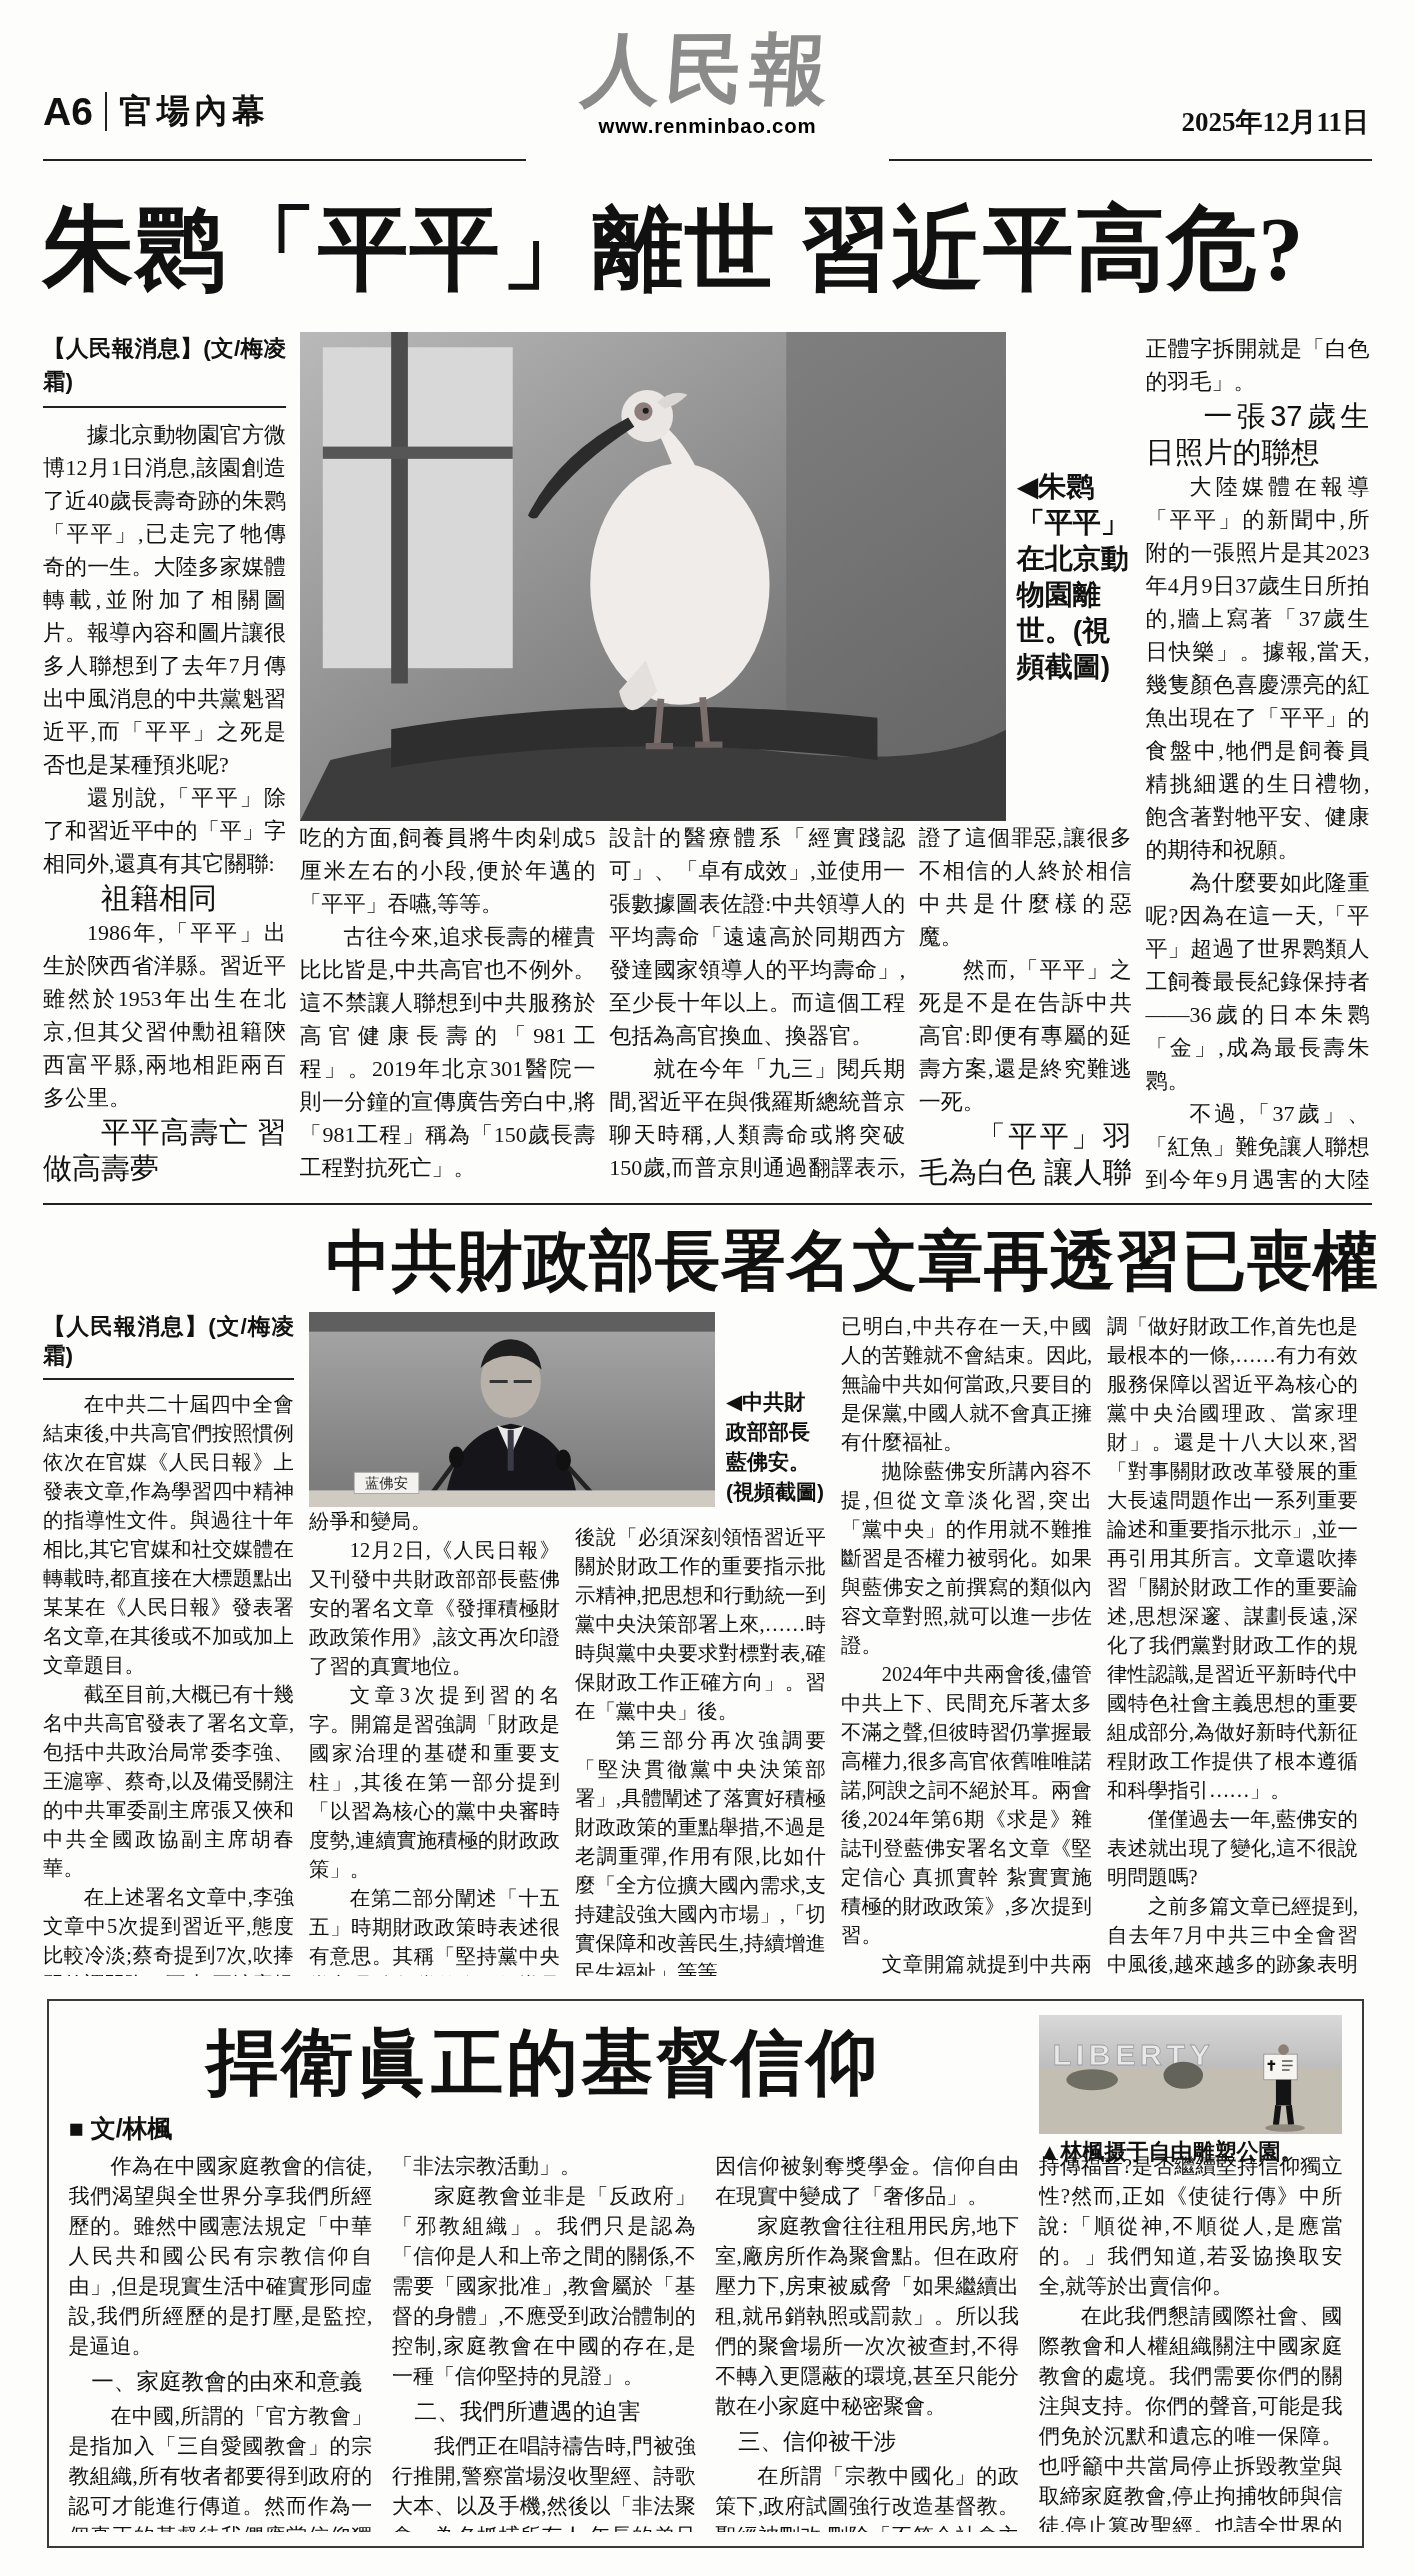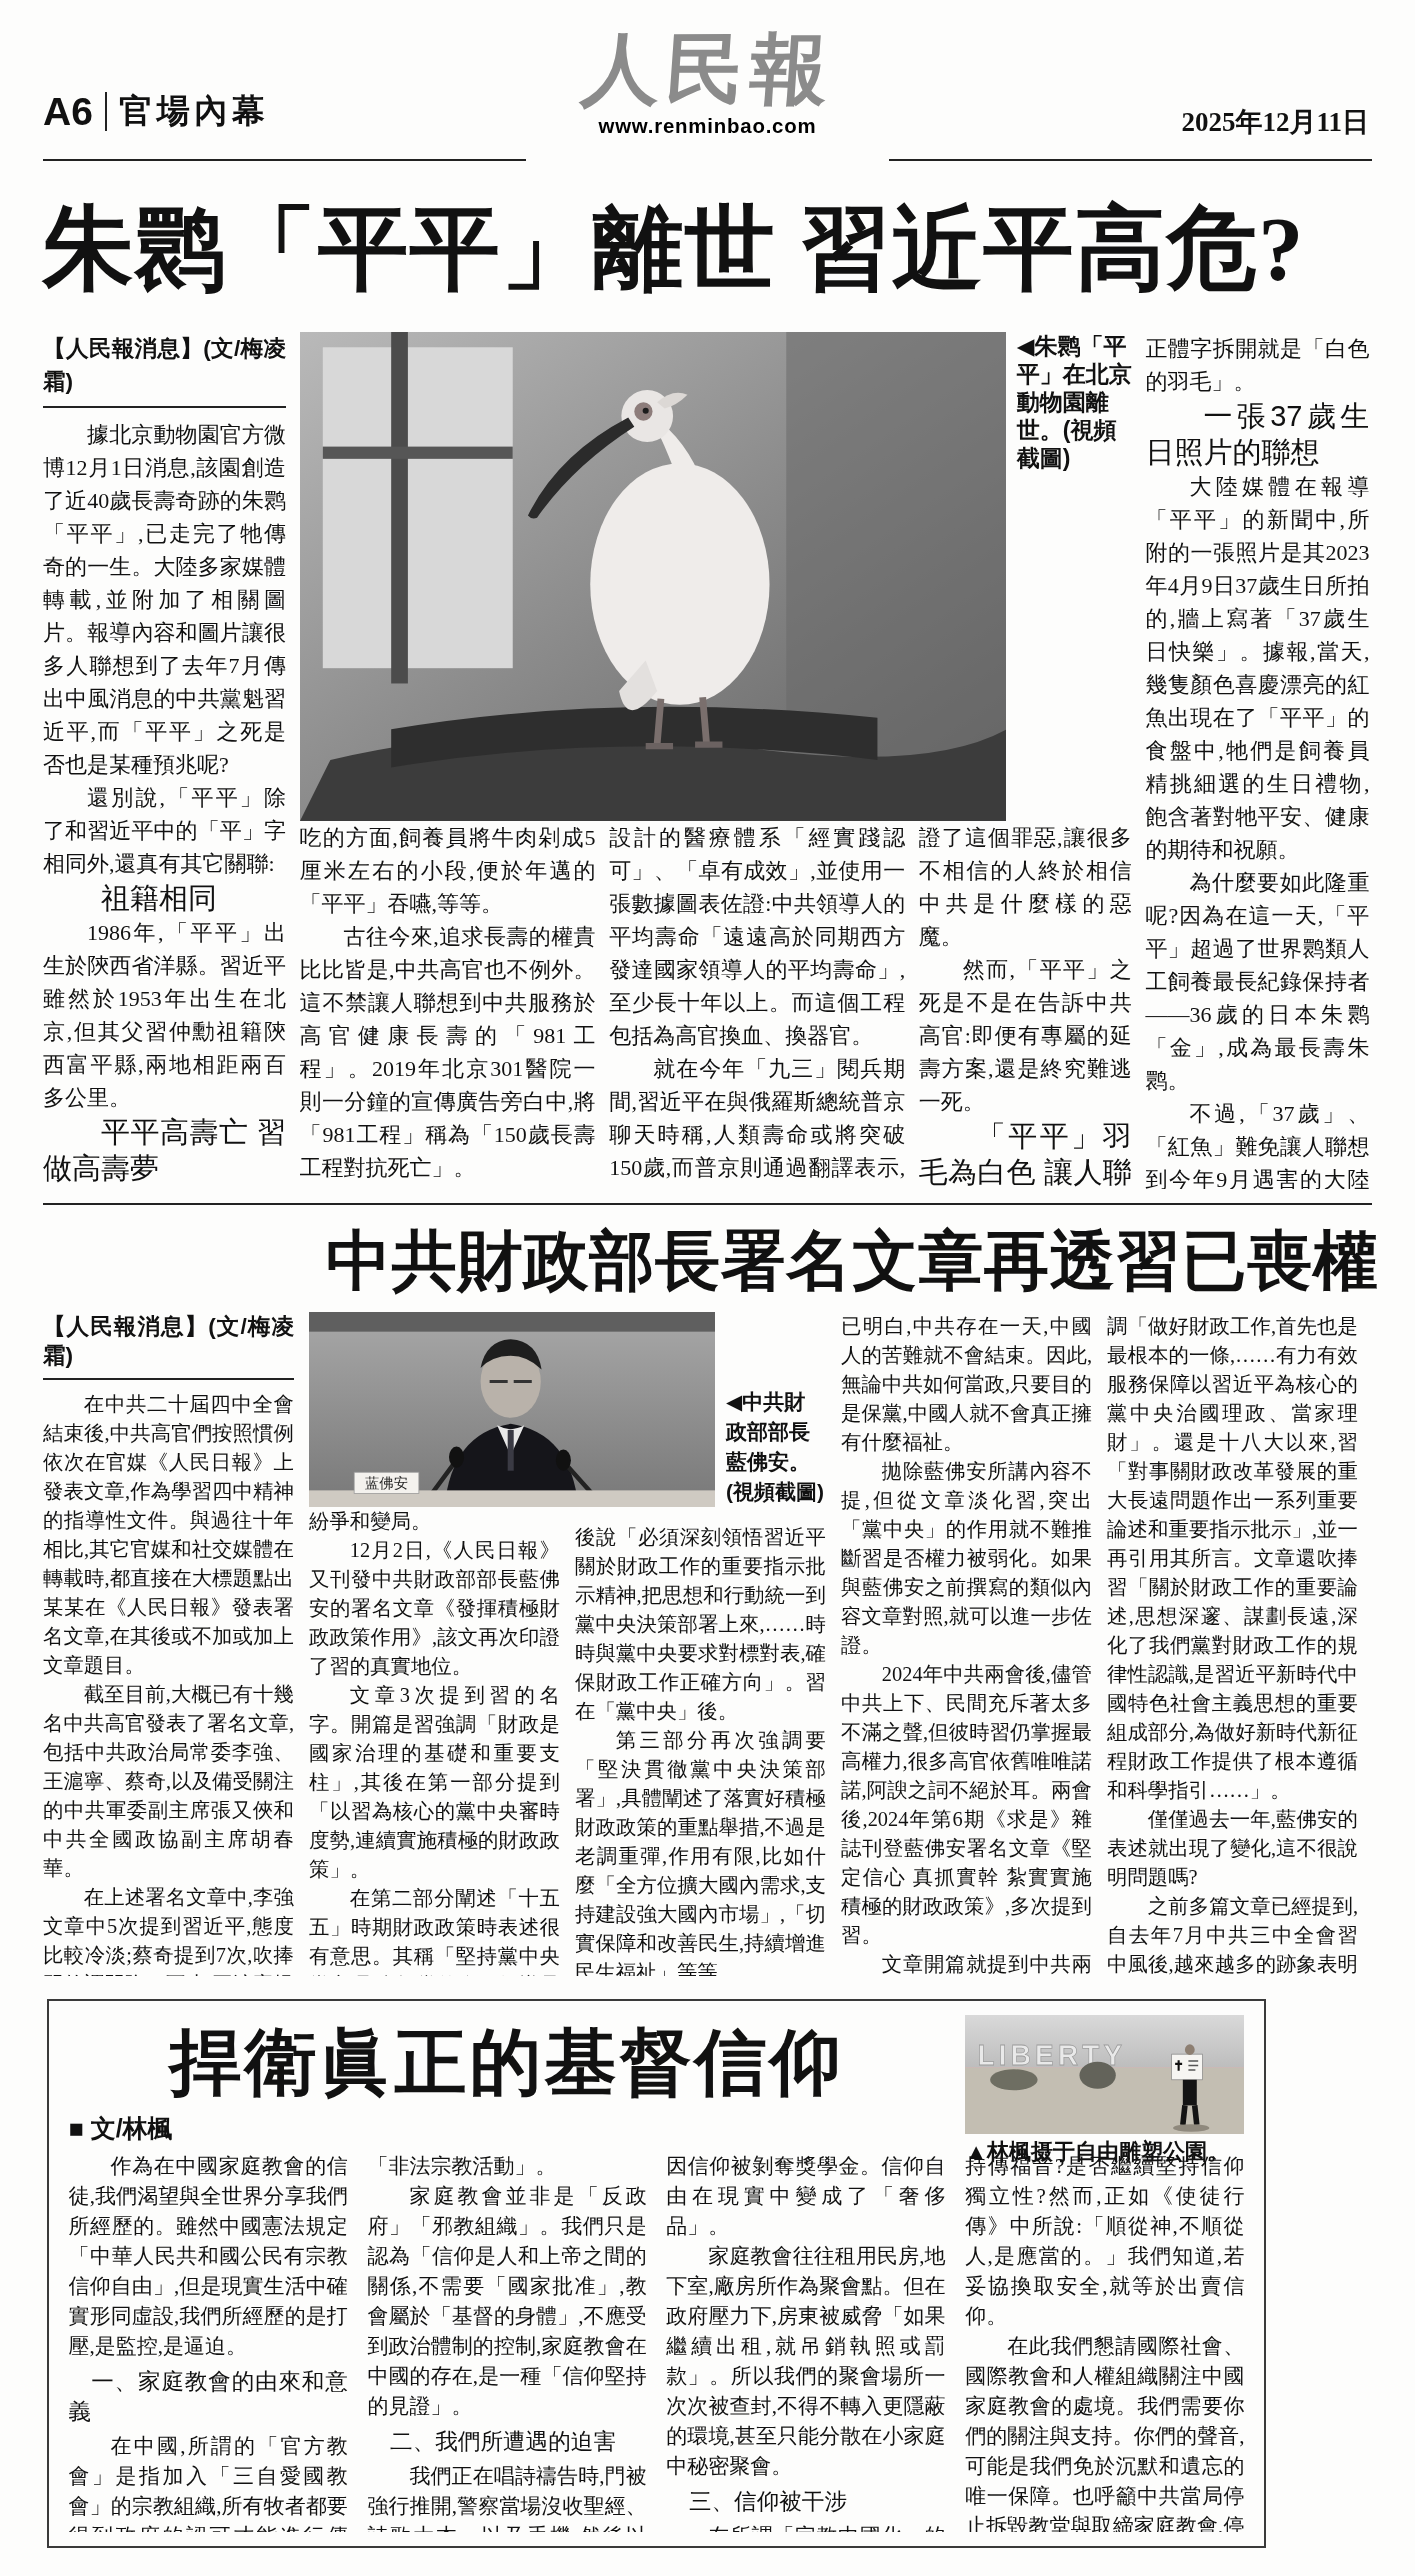--- a/index.html
+++ b/index.html
@@ -29,41 +29,41 @@
   .col p.cont{text-indent:0;}
   .byline{font-weight:bold;font-size:22.6px;text-indent:0 !important;border-bottom:2.3px solid #222;
           padding-bottom:7.5px;margin-bottom:10.6px !important;font-family:"Liberation Sans","DejaVu Sans",sans-serif;}
   .subhead{font-family:"Liberation Sans","DejaVu Sans",sans-serif;font-weight:normal;font-size:29px;
            line-height:36px;margin:12px 0 7.5px 0;text-indent:0;}
   .c1{grid-column:1;grid-row:1 / span 2;}
   .a1-media{grid-column:2 / span 3;grid-row:1;display:flex;}
   .photo-frame{flex:1;position:relative;overflow:hidden;background:#fca5a5;}
   .photo-frame svg{display:block;width:100%;height:100%;}
   .vcap{width:115px;padding-left:10.6px;font-family:"Liberation Sans","DejaVu Sans",sans-serif;
-        font-weight:bold;font-size:23px;line-height:28px;display:flex;align-items:flex-start;}
+        font-weight:bold;font-size:28px;line-height:36px;display:flex;align-items:center;}
   .c2{grid-column:2;grid-row:2;}
   .c3{grid-column:3;grid-row:2;}
   .c4{grid-column:4;grid-row:2;}
   .c5{grid-column:5;grid-row:1 / span 2;}
   .divider{position:absolute;left:43px;width:1329px;height:2.3px;background:#222;}
   
   .a2-headline{position:absolute;left:326px;top:1217px;width:1049px;font-weight:900;font-size:65px;
                white-space:nowrap;letter-spacing:0.8px;}
   .a2-body{position:absolute;left:43px;top:1312px;height:664px;width:1329px;display:grid;
            grid-template-columns:repeat(5,251px);grid-template-rows:195px auto;column-gap:15px;}
   .a2-body .col{font-size:20.4px;line-height:29px;}
   .a2c1{grid-column:1;grid-row:1 / span 2;}
   .a2-media{grid-column:2 / span 2;grid-row:1;display:flex;}
   .a2-media .vcap{width:100px;font-size:21px;line-height:30px;align-items:flex-end;}
   .a2c2{grid-column:2;grid-row:2;}
   .a2c3{grid-column:3;grid-row:2;margin-top:16px;}
   .a2c4{grid-column:4;grid-row:1 / span 2;}
   .a2c5{grid-column:5;grid-row:1 / span 2;}
   
-  .a3-box{position:absolute;left:47px;top:1999px;width:1219px;height:549px;border:2.3px solid #3a3a3a;
+  .a3-box{position:absolute;left:47px;top:1999px;width:1317px;height:549px;border:2.3px solid #3a3a3a;
           box-sizing:border-box;padding:13.6px 19.6px;}
   .a3-grid{display:grid;grid-template-columns:repeat(4,1fr);grid-template-rows:97px 39px 1fr;
            column-gap:19.6px;height:100%;}
   .a3-headline{grid-column:1 / span 3;grid-row:1;text-align:center;font-weight:900;font-size:72px;
                letter-spacing:3px;white-space:nowrap;align-self:center;}
   .a3-byline{grid-column:1;grid-row:2;font-family:Liberation Sans, sans-serif;
              font-weight:bold;font-size:25px;}
   .a3-photo-cell{grid-column:4;grid-row:1 / span 2;position:relative;}
   .a3-photo-cell .photo-frame{position:absolute;left:0;right:0;top:0;height:119px;}
   .a3cap{position:absolute;left:0;right:0;top:122px;font-family:"Liberation Sans","DejaVu Sans",sans-serif;

